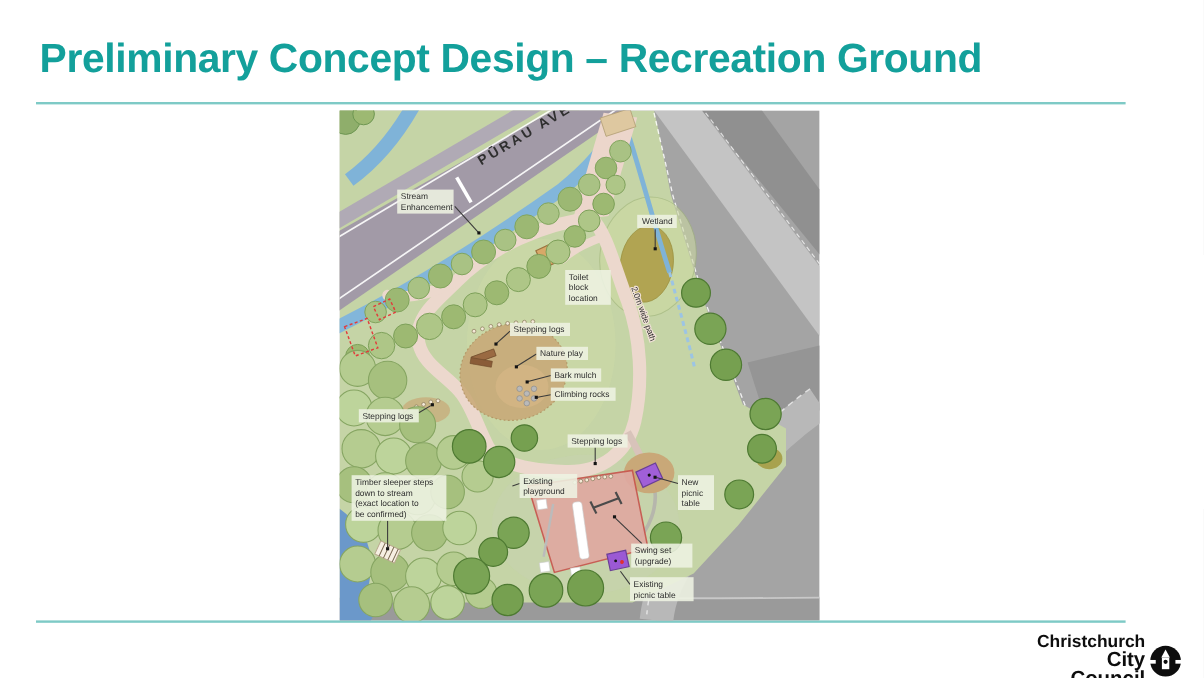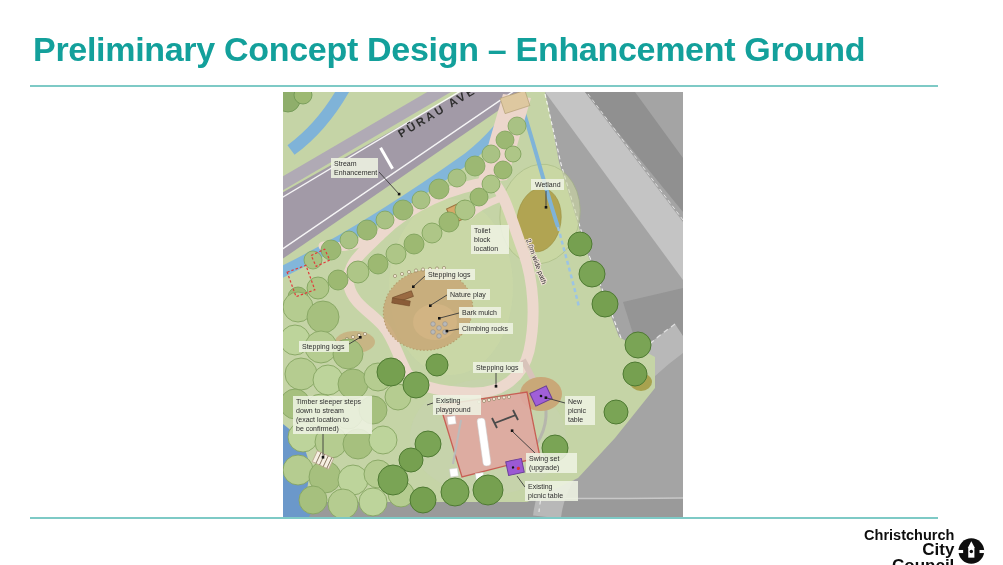--- a/index.html
+++ b/index.html
@@ -26,21 +26,21 @@
   .lbl { fill:#2e2e2e; font-size:7px; }
   .lblbg { fill:#eef3e3; opacity:0.88; }
   .leader { stroke:#3a3a3a; stroke-width:0.9; fill:none; }
   .dot { fill:#141414; }
 </style>
 </head>
 <body>
 
 <div class="slide">
 
-  <div class="title">Preliminary Concept Design – Enhancement Ground</div>
+  <div class="title">Preliminary Concept Design – Recreation Ground</div>
   <div class="rule rule-top"></div>
   <div class="rule rule-bottom"></div>
 
   <div class="map-wrap">
   <svg width="400" height="425" viewBox="0 0 400 425">
 
     <g>
       <rect x="0" y="0" width="400" height="425" fill="#a4a4a4"></rect>
       <polygon points="262,0 302,0 400,130 400,188" fill="#c4c4c4"></polygon>
       <polygon points="302,0 352,0 400,66 400,120" fill="#909090"></polygon>

